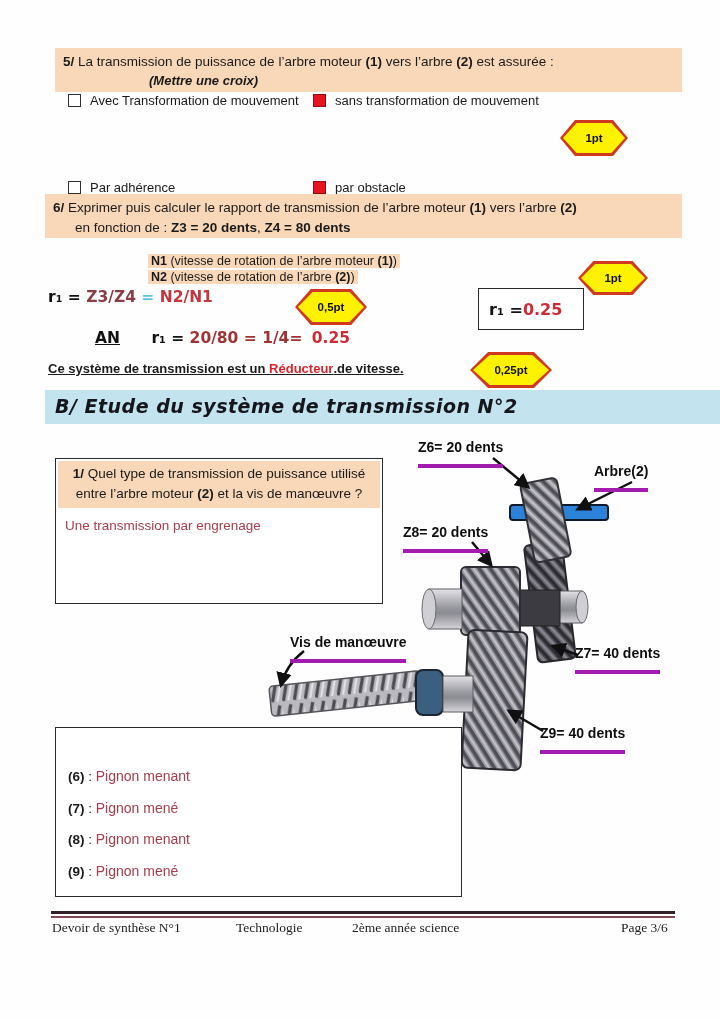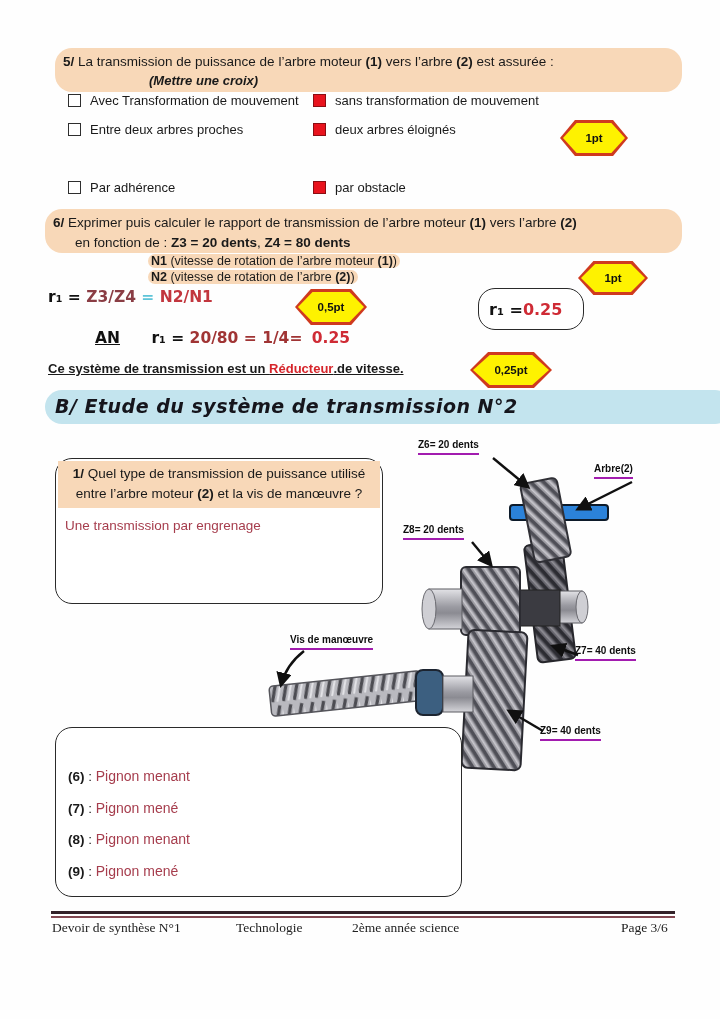--- a/index.html
+++ b/index.html
@@ -1,18 +1,18 @@
 <!DOCTYPE html>
 <html style="--peach: #f8d8b8; --band_blue: #c3e4ee; --check_red: #e8131d; --hex_yellow: #fef200; --hex_border: #cf3a1f; --answer_red: #a63d4d; --bright_red: #cf2b35; --formula_maroon: #8a3d44; --teal: #5fc4d8; --keyword_red: #d6252b; --shaft_blue: #2b82d9;"><head>
 <meta charset="utf-8">
 <style>
   html,body{margin:0;padding:0;background:#ffffff;}
   .page{position:relative;width:720px;height:1019px;background:#fefefe;
         font-family:"Liberation Sans",sans-serif;color:#1a1a1a;overflow:hidden;}
-  .abs{position:absolute;border-radius:17px;}
+  .abs{position:absolute;}
 
   
   .peach{background:var(--peach,#f8d8b8);}
   .q5band{padding:4px 8px;box-sizing:border-box;font-size:13.5px;line-height:1.45;}
   .qline2{margin-left:86px;font-weight:bold;font-style:italic;font-size:13px;}
   .q6line2{margin-left:22px;}
 
   
   .row{left:0;width:720px;height:16px;}
   .cb{position:absolute;top:0;width:13px;height:13px;border:1.6px solid #2e2e2e;background:#fff;box-sizing:border-box;}
@@ -46,22 +46,22 @@
      font-style:italic;font-size:19px;padding:5px 10px;box-sizing:border-box;letter-spacing:0.5px;color:#15151c;}
 
   
   .qbox{border:1.6px solid #2a2a2a;background:#fff;box-sizing:border-box;}
   .qtext{margin:2px;padding:3px 6px;font-size:13.5px;line-height:1.5;text-align:center;}
   .answer{color:var(--answer_red,#a63d4d);font-size:13.5px;padding:8px 9px 0 9px;}
   .q2item{position:absolute;left:12px;font-size:13.5px;white-space:nowrap;}
   .answer2{color:var(--answer_red,#a63d4d);font-size:14px;}
 
   
-  .fig-label{position:absolute;font-weight:bold;font-size:10px;border-bottom:2px solid #a21caf;
-     padding-bottom:3px;white-space:nowrap;color:#0e0e0e;}
+  .fig-label{position:absolute;font-weight:bold;font-size:14px;border-bottom:4px solid #a21caf;
+     padding-bottom:9px;white-space:nowrap;color:#0e0e0e;}
 
   
   .footrule{position:absolute;left:51px;top:911px;width:624px;height:2px;background:#fff;
      border-top:3.5px solid #332229;border-bottom:2px solid #824751;}
   .footer-text{position:absolute;font-family:"Liberation Serif",serif;font-size:13.5px;color:#222;white-space:nowrap;}
 </style>
 </head>
 <body>
 
 <div class="page">
@@ -72,40 +72,34 @@
     </div>
     <div class="qline2">(Mettre une croix)</div>
   </div>
 
   <div class="abs row" style="top:94px;">
     <span class="cb" style="left:68px;"></span>
     <span class="optl" style="left:90px;">Avec Transformation de mouvement</span>
     <span class="cb red" style="left:313px;"></span>
     <span class="optl" style="left:335px;">sans transformation de mouvement</span>
   </div>
-  <div class="abs row" style="top:123px;">
-    <span class="cb" style="left:68px;"></span>
-    <span class="optl" style="left:90px;">Entre deux arbres proches</span>
-    <span class="cb red" style="left:313px;"></span>
-    <span class="optl" style="left:335px;">deux arbres éloignés</span>
-  </div>
   <div class="abs row" style="top:181px;">
     <span class="cb" style="left:68px;"></span>
     <span class="optl" style="left:90px;">Par adhérence</span>
     <span class="cb red" style="left:313px;"></span>
     <span class="optl" style="left:335px;">par obstacle</span>
   </div>
 
   <div class="hex" style="left:560px;top:120px;width:68px;height:36px;">
     <span class="hex-outer"></span>
     <span class="hex-inner"></span>
     <span class="hex-label">1pt</span>
   </div>
 
-  <div class="abs peach q5band" style="left:45px;top:209px;width:637px;height:44px;">
+  <div class="abs peach q5band" style="left:45px;top:194px;width:637px;height:44px;">
     <div>
       <b>6/</b><span> Exprimer puis calculer le rapport de transmission de l’arbre moteur </span><b>(1)</b><span> vers l’arbre </span><b>(2)</b>
     </div>
     <div class="q6line2">
       <span>en fonction de : </span><b>Z3 = 20 dents</b><span>, </span><b>Z4 = 80 dents</b>
     </div>
   </div>
 
   <div class="abs peach" style="left:148px;top:254px;font-size:12.5px;padding:0 3px;white-space:nowrap;">
     <b>N1</b><span> (vitesse de rotation de l’arbre moteur </span><b>(1)</b><span>)</span>

